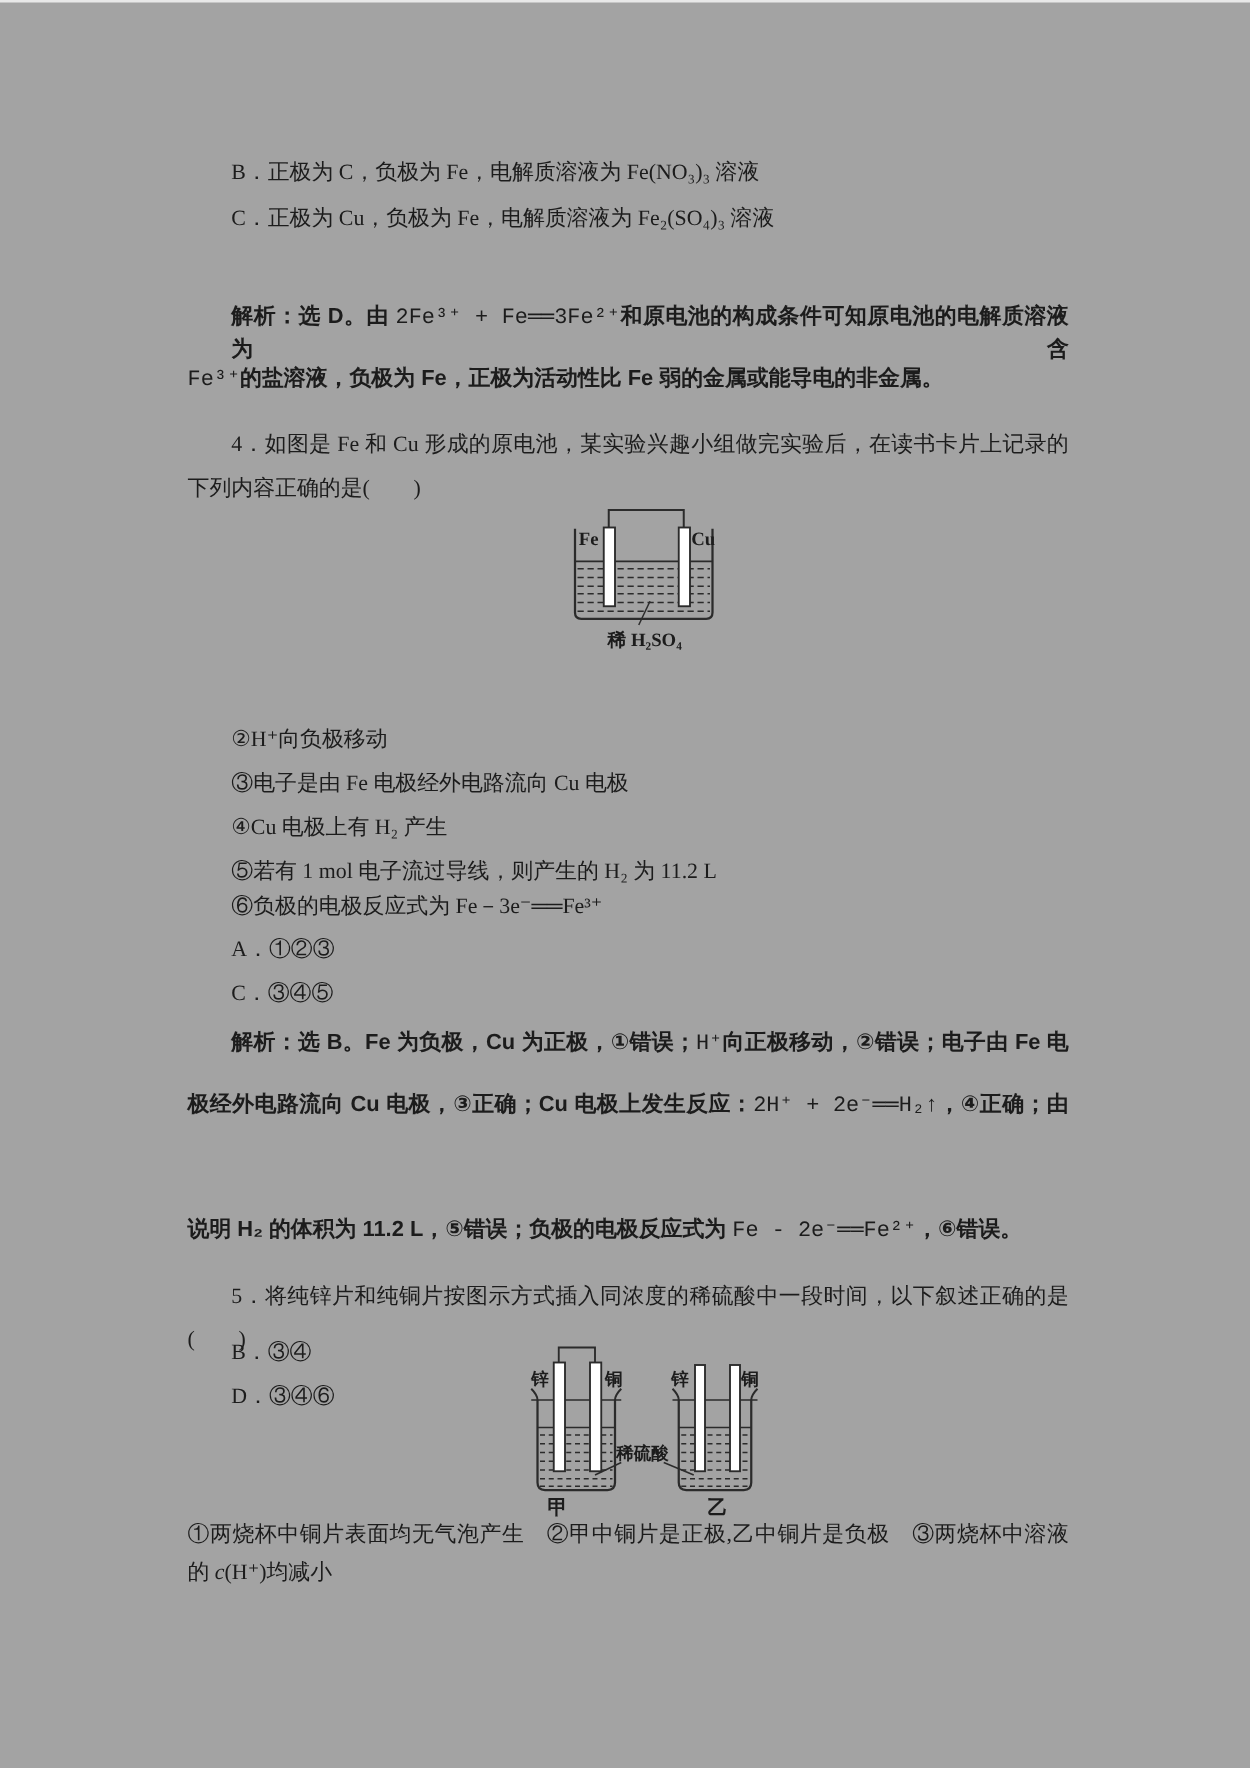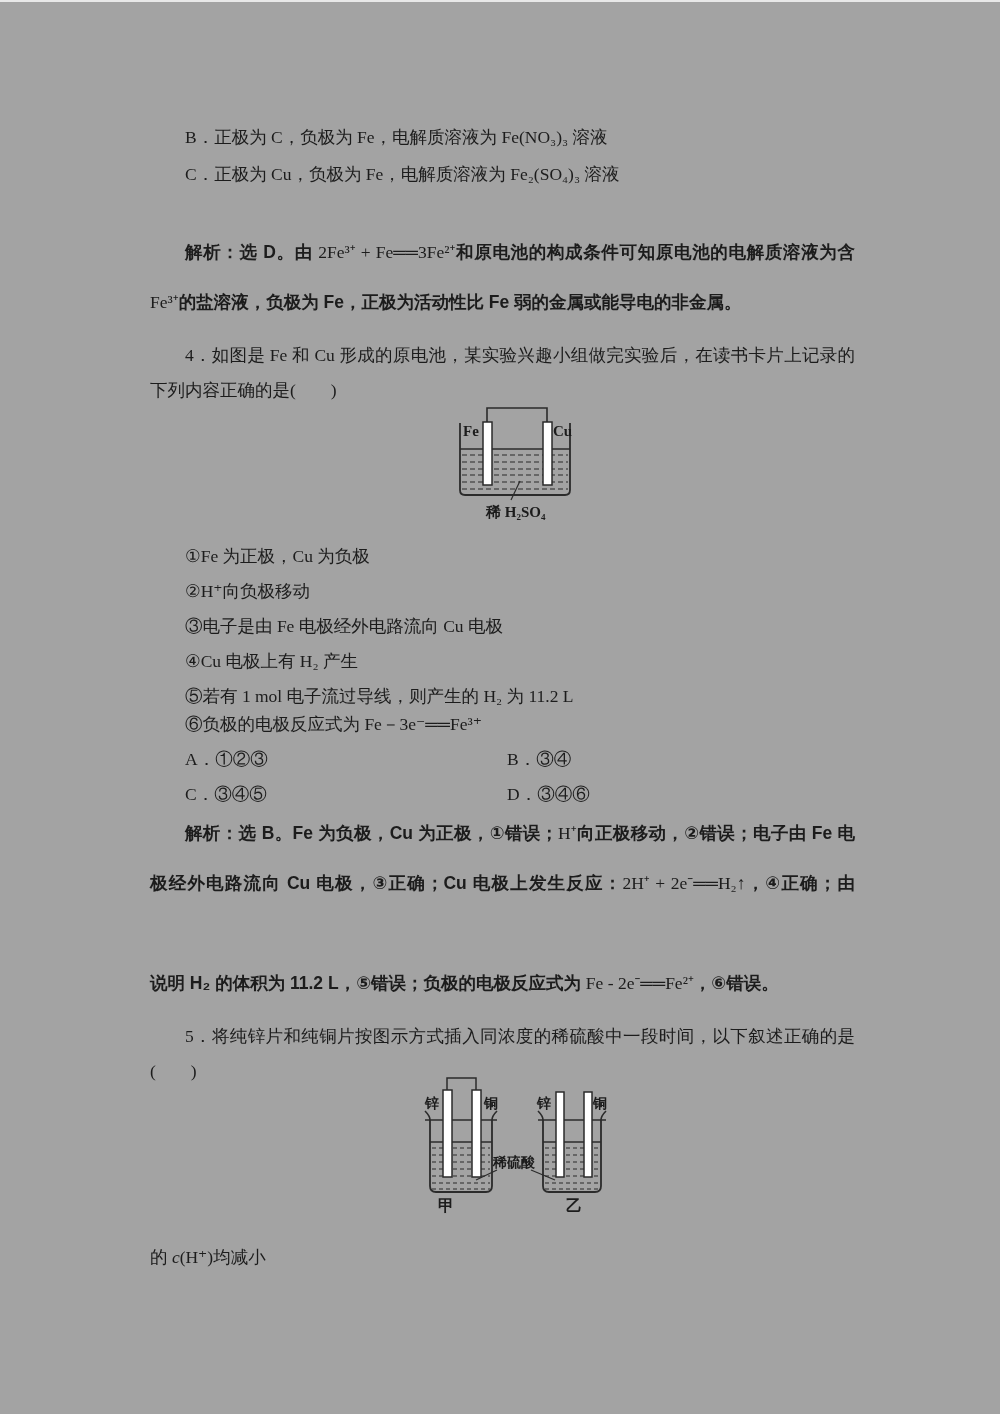--- a/index.html
+++ b/index.html
@@ -8,24 +8,24 @@
     background:#a3a3a3;overflow:hidden;
     font-family:"Liberation Serif","DejaVu Serif",serif;
     font-size:17.5px;color:#1c1c1c;
   }
   .line{
     position:absolute;left:150px;width:705px;line-height:25px;
     box-sizing:border-box;white-space:nowrap;
   }
   .indent{padding-left:35px;}
   .fill{white-space:normal;text-align:justify;text-align-last:justify;}
-  .optrow{display:flex;}
+  .optrow{display:flex;flex-direction:column;}
   .optrow .opt-a{width:322px;flex:0 0 322px;}
   .seg-h{font-family:"Liberation Sans","DejaVu Sans",sans-serif;font-weight:700;}
-  .seg-f{font-family:Liberation Serif, serif;font-weight:400;}
+  .seg-f{font-family:Liberation Mono, monospace;font-weight:400;}
   .seg-r{font-family:"Liberation Serif","DejaVu Serif",serif;}
   .seg-i{font-style:italic;}
   .fig{position:absolute;}
   .fig line,.fig path,.fig polyline{stroke:#2b2b2b;fill:none;}
   .fig rect{fill:#ffffff;stroke:#2b2b2b;}
   .fig text{fill:#1c1c1c;stroke:none;}
   .f-serif{font-family:"Liberation Serif","DejaVu Serif",serif;font-size:15px;font-weight:600;}
   .f-cjk{font-family:"Liberation Serif","DejaVu Serif",serif;font-size:15px;font-weight:600;}
   .f-hei{font-family:"Liberation Sans","DejaVu Sans",sans-serif;font-size:14px;font-weight:700;}
   .f-cap{font-family:"Liberation Sans","DejaVu Sans",sans-serif;font-size:16px;font-weight:700;}
@@ -64,21 +64,20 @@
     <rect x="33" y="25" width="9" height="63" stroke-width="1.5"></rect>
     <rect x="93" y="25" width="9" height="63" stroke-width="1.5"></rect>
 
     <text x="13" y="39" class="f-serif">Fe</text>
     <text x="103" y="39" class="f-serif">Cu</text>
 
     <line x1="70" y1="84" x2="61" y2="103" stroke-width="1.2"></line>
     <text x="36" y="120" class="f-cjk">稀 H₂SO₄</text>
   </svg>
 
-  <div class="line indent" style="top:542px">①Fe 为正极，Cu 为负极</div>
   <div class="line indent" style="top:577px">②H⁺向负极移动</div>
   <div class="line indent" style="top:612px">③电子是由 Fe 电极经外电路流向 Cu 电极</div>
   <div class="line indent" style="top:647px">④Cu 电极上有 H₂ 产生</div>
   <div class="line indent" style="top:682px">⑤若有 1 mol 电子流过导线，则产生的 H₂ 为 11.2 L</div>
   <div class="line indent" style="top:710px">⑥负极的电极反应式为 Fe－3e⁻══Fe³⁺</div>
 
   <div class="line indent optrow" style="top:745px">
     <span class="opt-a">A．①②③</span>
     <span>B．③④</span>
   </div>
@@ -136,15 +135,16 @@
     <rect x="184" y="22" width="8" height="85" stroke-width="1.5"></rect>
     <text x="137" y="38" class="f-hei">锌</text>
     <text x="193" y="38" class="f-hei">铜</text>
     <text x="166" y="141" class="f-cap">乙</text>
 
     <line x1="97" y1="100" x2="76" y2="110" stroke-width="1.2"></line>
     <line x1="131" y1="100" x2="155" y2="110" stroke-width="1.2"></line>
     <text x="93" y="97" class="f-hei">稀硫酸</text>
   </svg>
 
+  <div class="line fill" style="top:1213px">①两烧杯中铜片表面均无气泡产生　②甲中铜片是正极,乙中铜片是负极　③两烧杯中溶液</div>
   <div class="line" style="top:1243px"><span class="seg-r">的 </span><span class="seg-i">c</span><span class="seg-r">(H⁺)均减小</span></div>
 
 </div>
 
 </body></html>

